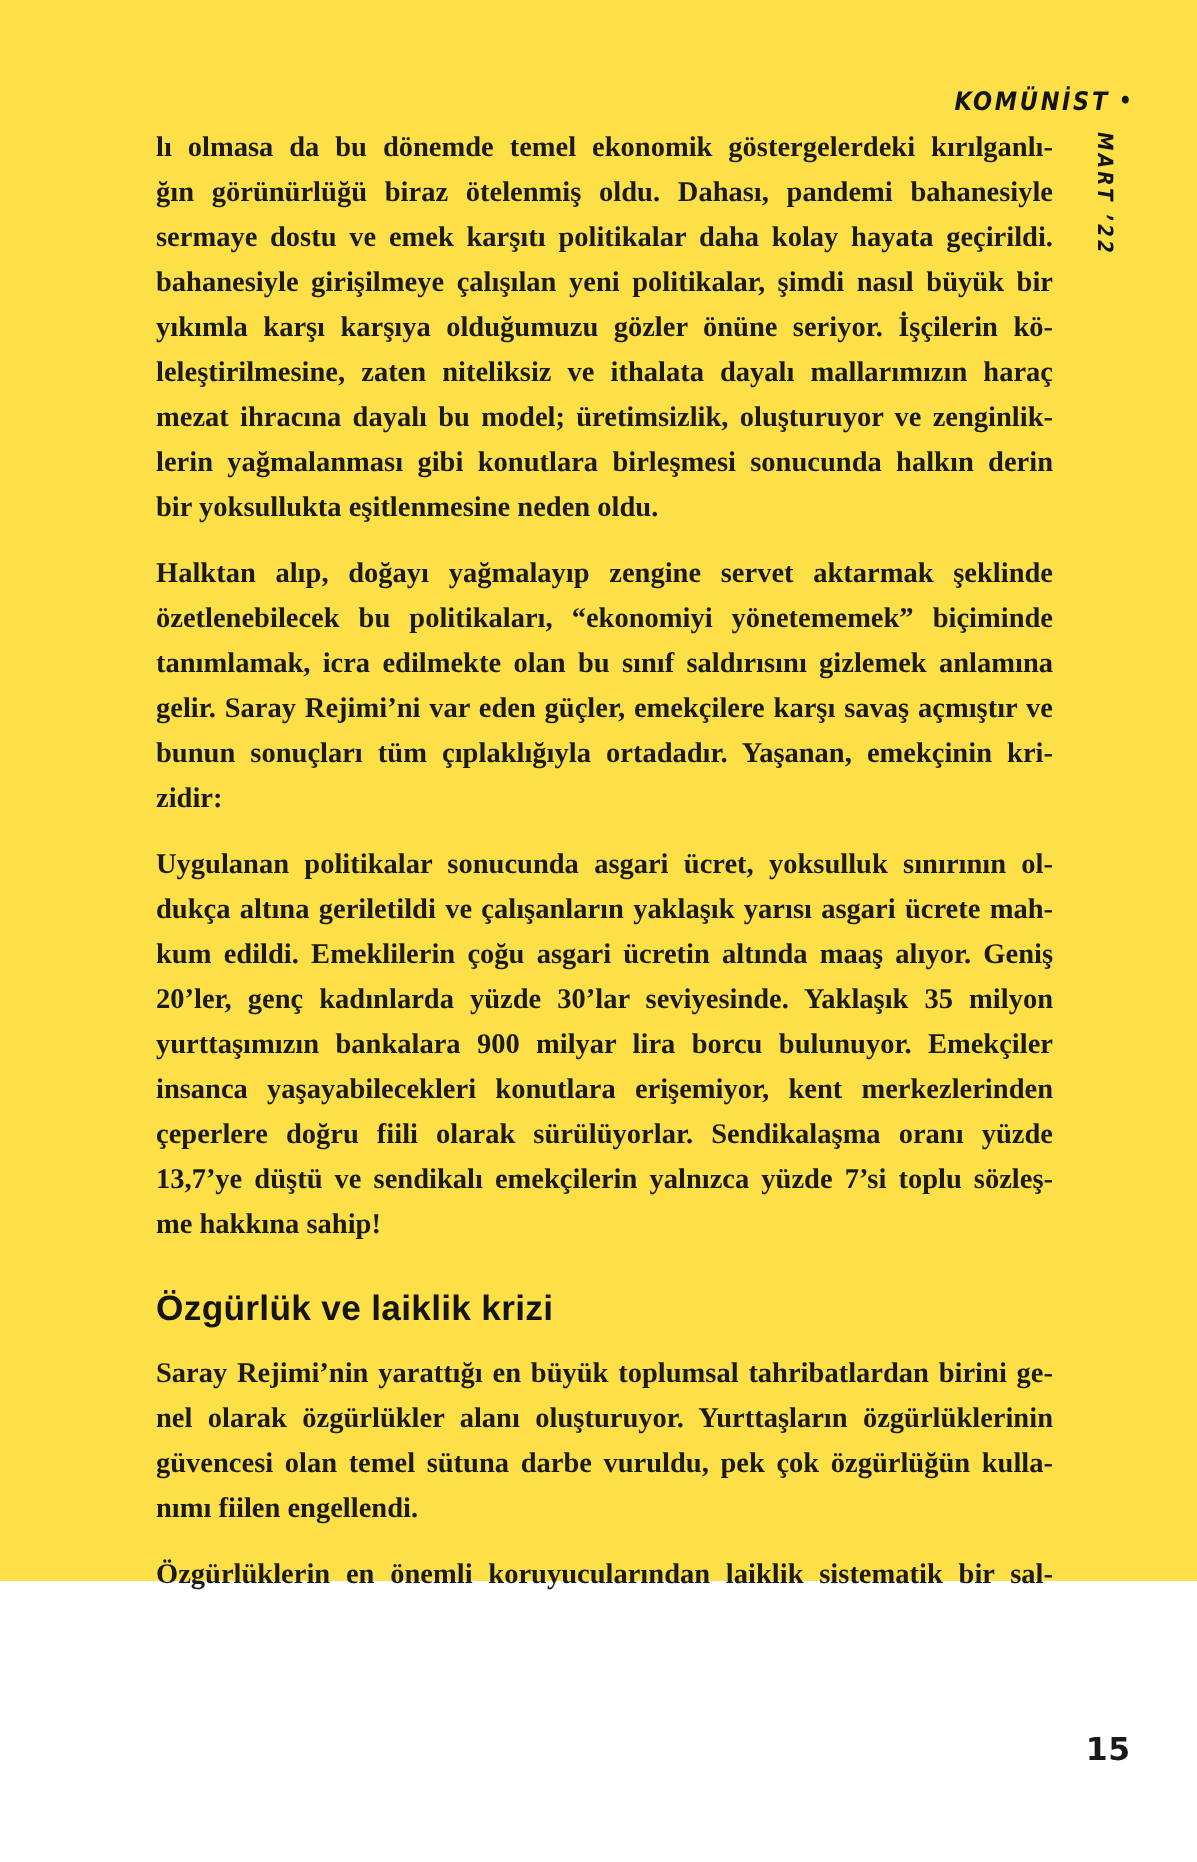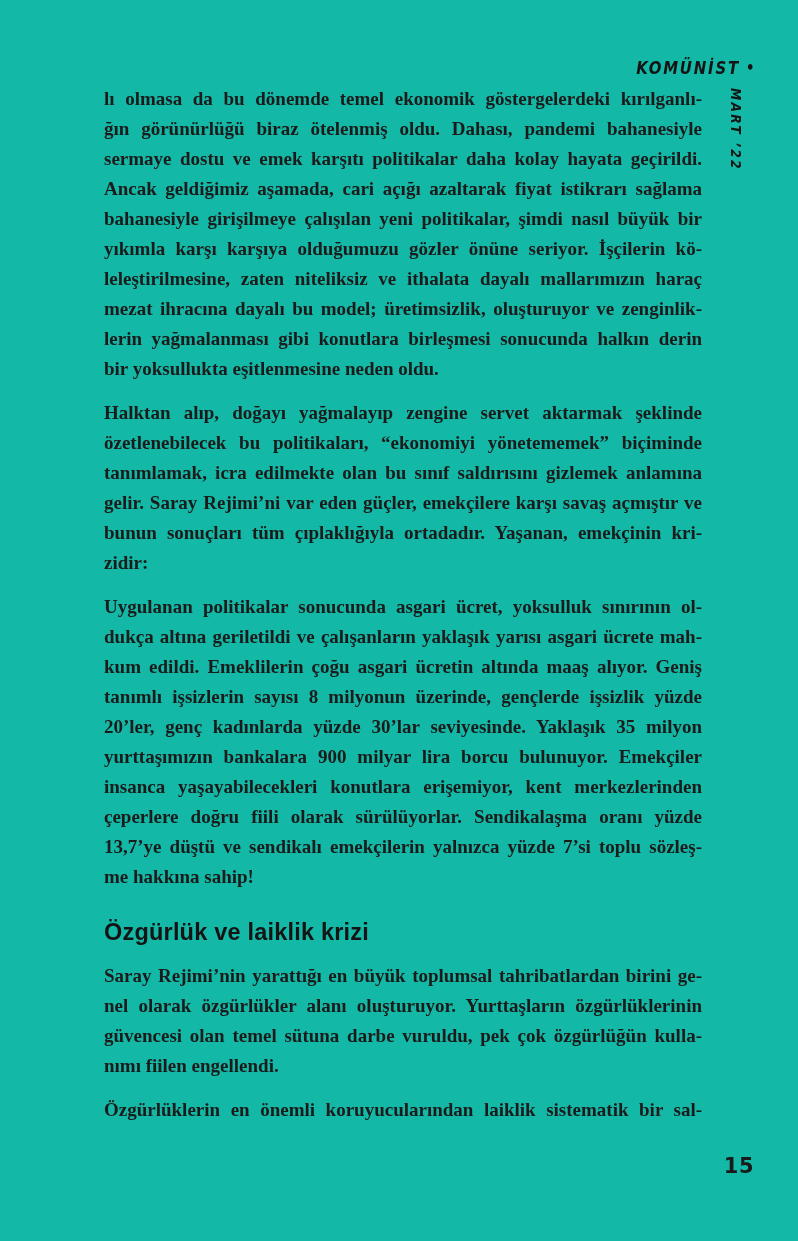--- a/index.html
+++ b/index.html
@@ -6,22 +6,22 @@
   body {
     width: 798px; height: 1241px;
     background: #ffffff;
     font-family: "Liberation Serif", "DejaVu Serif", serif;
     color: #1b1b1b;
     overflow: hidden;
     position: relative;
   }
   .page {
     position: relative;
-    width: 798px; height: 1241px;
-    background: #14b8a6;
+    width: 798px; height: 1054px;
+    background: #fde047;
   }
   
   .magazine-header {
     position: absolute;
     top: 58px; right: 42px;
     font-family: "DejaVu Sans", "Liberation Sans", sans-serif;
     font-weight: bold; font-style: italic;
     font-size: 17px; letter-spacing: 2px;
     color: #141414;
     white-space: nowrap;
@@ -93,41 +93,39 @@
     <span>KOMÜNİST</span><span class="bullet">•</span>
   </div>
 
   <div class="issue-date-vertical">MART ’22</div>
 
   <div class="article-body">
       <div class="para">
         <div class="line">lı olmasa da bu dönemde temel ekonomik göstergelerdeki kırılganlı-</div>
         <div class="line">ğın görünürlüğü biraz ötelenmiş oldu. Dahası, pandemi bahanesiyle</div>
         <div class="line">sermaye dostu ve emek karşıtı politikalar daha kolay hayata geçirildi.</div>
-        <div class="line">Ancak geldiğimiz aşamada, cari açığı azaltarak fiyat istikrarı sağlama</div>
         <div class="line">bahanesiyle girişilmeye çalışılan yeni politikalar, şimdi nasıl büyük bir</div>
         <div class="line">yıkımla karşı karşıya olduğumuzu gözler önüne seriyor. İşçilerin kö-</div>
         <div class="line">leleştirilmesine, zaten niteliksiz ve ithalata dayalı mallarımızın haraç</div>
         <div class="line">mezat ihracına dayalı bu model; üretimsizlik, oluşturuyor ve zenginlik-</div>
         <div class="line">lerin yağmalanması gibi konutlara birleşmesi sonucunda halkın derin</div>
         <div class="line last">bir yoksullukta eşitlenmesine neden oldu.</div>
       </div>
       <div class="para">
         <div class="line">Halktan alıp, doğayı yağmalayıp zengine servet aktarmak şeklinde</div>
         <div class="line">özetlenebilecek bu politikaları, “ekonomiyi yönetememek” biçiminde</div>
         <div class="line">tanımlamak, icra edilmekte olan bu sınıf saldırısını gizlemek anlamına</div>
         <div class="line">gelir. Saray Rejimi’ni var eden güçler, emekçilere karşı savaş açmıştır ve</div>
         <div class="line">bunun sonuçları tüm çıplaklığıyla ortadadır. Yaşanan, emekçinin kri-</div>
         <div class="line last">zidir:</div>
       </div>
       <div class="para">
         <div class="line">Uygulanan politikalar sonucunda asgari ücret, yoksulluk sınırının ol-</div>
         <div class="line">dukça altına geriletildi ve çalışanların yaklaşık yarısı asgari ücrete mah-</div>
         <div class="line">kum edildi. Emeklilerin çoğu asgari ücretin altında maaş alıyor. Geniş</div>
-        <div class="line">tanımlı işsizlerin sayısı 8 milyonun üzerinde, gençlerde işsizlik yüzde</div>
         <div class="line">20’ler, genç kadınlarda yüzde 30’lar seviyesinde. Yaklaşık 35 milyon</div>
         <div class="line">yurttaşımızın bankalara 900 milyar lira borcu bulunuyor. Emekçiler</div>
         <div class="line">insanca yaşayabilecekleri konutlara erişemiyor, kent merkezlerinden</div>
         <div class="line">çeperlere doğru fiili olarak sürülüyorlar. Sendikalaşma oranı yüzde</div>
         <div class="line">13,7’ye düştü ve sendikalı emekçilerin yalnızca yüzde 7’si toplu sözleş-</div>
         <div class="line last">me hakkına sahip!</div>
       </div>
       <h2 class="section-heading">Özgürlük ve laiklik krizi</h2>
       <div class="para">
         <div class="line">Saray Rejimi’nin yarattığı en büyük toplumsal tahribatlardan birini ge-</div>

